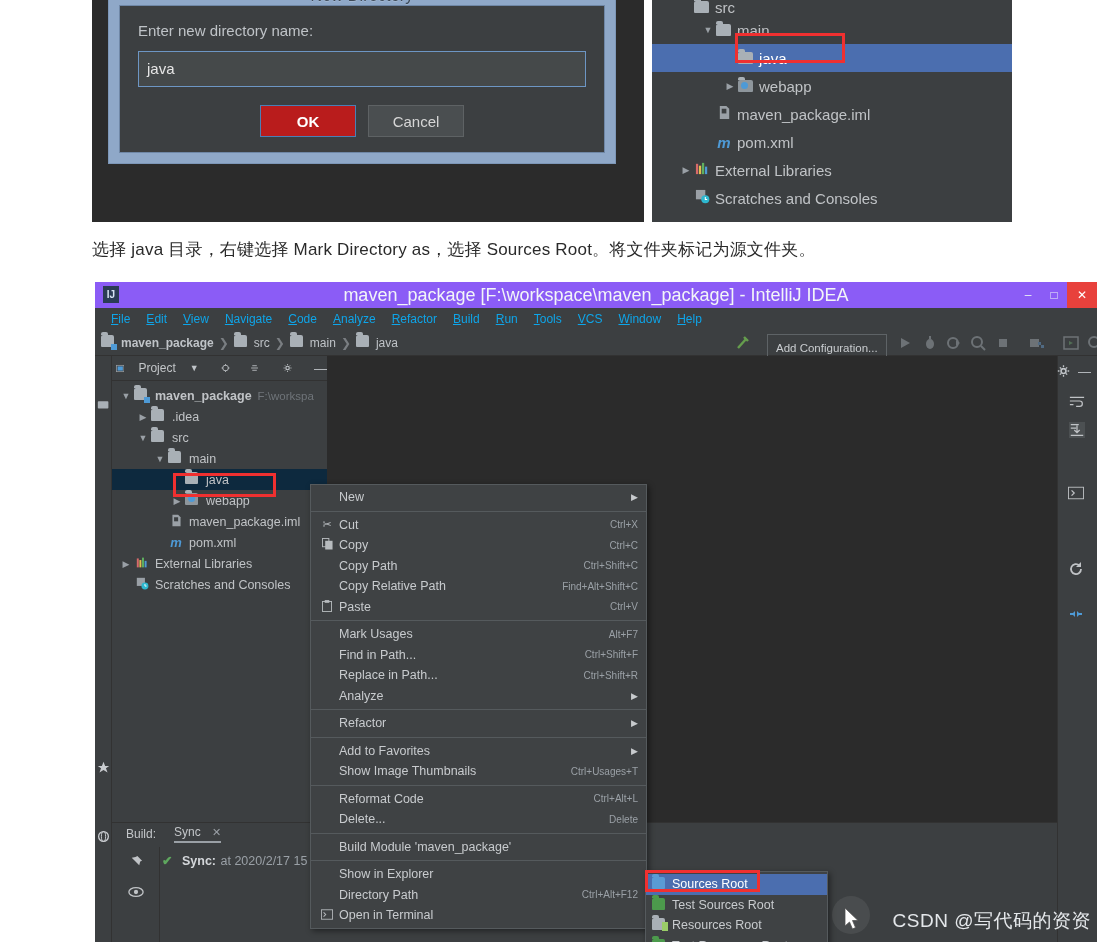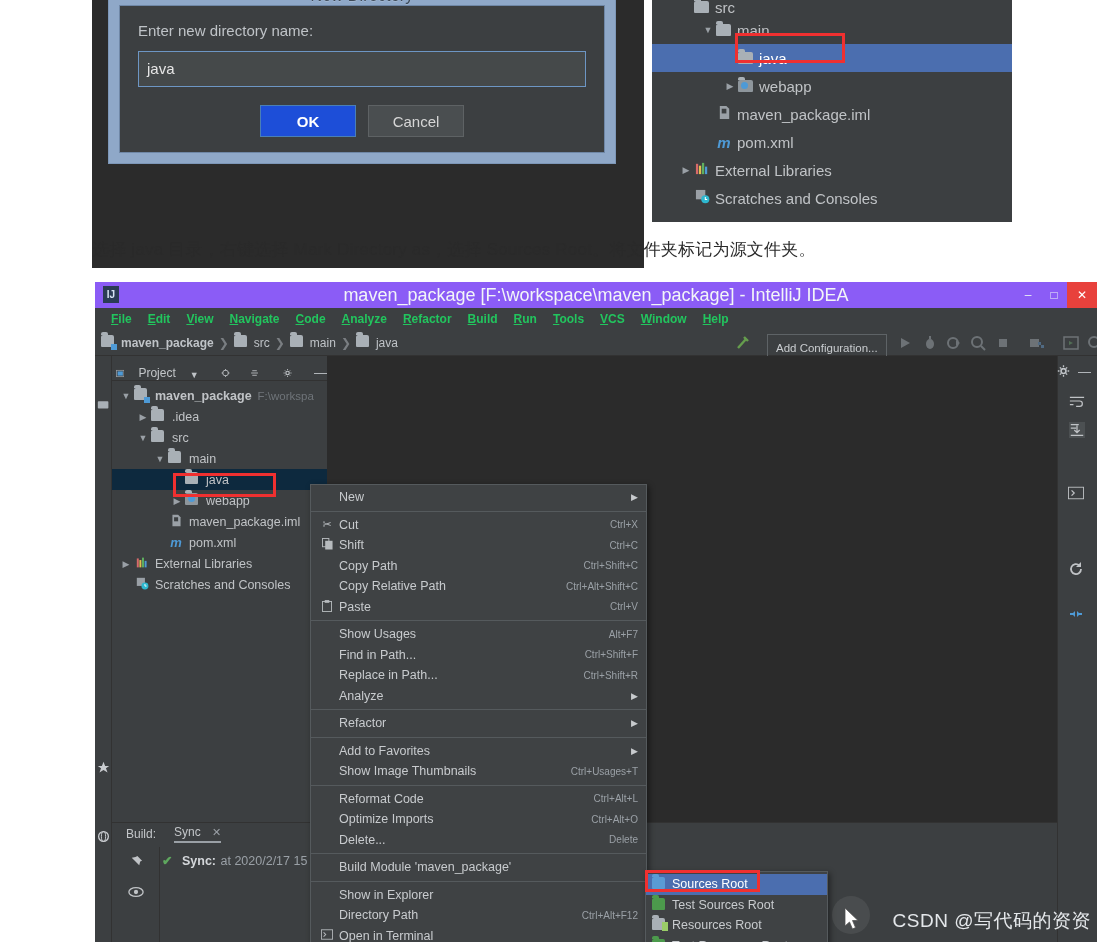--- a/index.html
+++ b/index.html
@@ -12,21 +12,21 @@
   }
   #page { position: relative; width: 1097px; height: 942px; background:#fff; }
 
   
   #top-figure {
     position: absolute; left: 92px; top: 0px;
     width: 920px; height: 222px;
     display: flex; gap: 8px;
   }
   .fig-pane { position: relative; overflow: hidden; }
-  #fig-left { width: 552px; height: 268px; background: #2b2b2b; }
+  #fig-left { width: 552px; height: 222px; background: #2b2b2b; }
   #fig-right { width: 360px; height: 222px; background: #3c3f41; }
 
   
   #new-dir-dialog {
     position: absolute; left: 16px; top: -14px;
     width: 508px; height: 178px;
     background: #8fa8c8;
     border: 1px solid #7d97b8;
     padding: 8px;
   }
@@ -49,21 +49,21 @@
     border: 1px solid #6d96c4; color:#e6e6e6; font-size:15px;
     padding: 0 8px; line-height:34px;
   }
   #new-dir-buttons {
     margin-top: 18px; display:flex; justify-content:center; gap: 12px;
   }
   .dlg-btn {
     height: 32px; min-width: 96px; font-size: 15px;
     display:flex; align-items:center; justify-content:center;
   }
-  #dlg-ok { background:#1d4ed8; color:#fff; border:1px solid #4a7fb5; font-weight:bold;text-align:center; }
+  #dlg-ok { background:#b91c1c; color:#fff; border:1px solid #4a7fb5; font-weight:bold;text-align:center; }
   #dlg-cancel { background:#4a4e50; color:#d6d6d6; border:1px solid #5e6264; }
 
   
   .rp-row {
     position: relative; height: 28px; display:flex; align-items:center;
     color: #c0c3c6; font-size: 15px; padding-left: 4px;
   }
   .rp-row.sel { background:#4b6eaf; color:#fff; }
   .tw { display:inline-block; width:16px; text-align:center; color:#9aa0a6; font-size:9px; }
   .ind { display:inline-block; }
@@ -101,21 +101,21 @@
     position:absolute; left:8px; top:4px; width:16px; height:17px;
     background:#2b3c55; color:#d7e4f3; font-size:10px; font-weight:bold;
     text-align:center; line-height:17px;
   }
   #ide-title { flex:1; text-align:center; color:#f2f5f8; font-size:18px; }
   #ide-winbtns { position:absolute; right:0; top:0; height:26px; display:flex; align-items:center; }
   .wb { width:26px; height:26px; display:flex; align-items:center; justify-content:center; color:#e8eef5; font-size:12px; }
   .wb.close { background:#e8413c; width:30px; color:#fff; }
 
   #ide-menubar { height:22px; background:#3c3f41; display:flex; align-items:center; padding-left:8px; gap:0px; }
-  .mi { color:#22c55e; font-size:12px; padding:0 8px; white-space:nowrap;font-weight:bold; }
+  .mi { color:#0ea5e9; font-size:12px; padding:0 8px; white-space:nowrap; }
   .mi u { text-decoration: underline; }
 
   #ide-toolbar {
     height:26px; background:#3c3f41; display:flex; align-items:center;
     padding-left:6px; position:relative; border-bottom:1px solid #323232;
   }
   .crumb { display:flex; align-items:center; color:#bfc3c7; font-size:12px; }
   .crumb-sep { color:#7a7e82; margin:0 5px; }
   #add-config {
     position:absolute; left:672px; top:4px; height:27px; padding:0 8px;
@@ -128,21 +128,21 @@
   
   #left-strip { position:absolute; left:0; top:0; width:17px; bottom:0; background:#3c3f41; border-right:1px solid #323232; }
   .vlabel {
     position:absolute; left:-14px; width:auto; white-space:nowrap;
     transform: rotate(-90deg); transform-origin: left top;
     color:#9ea2a6; font-size:11px;
   }
 
   
   #proj-panel { position:absolute; left:17px; top:0; width:215px; bottom:0; background:#3c3f41; }
-  #proj-header { height:25px; display:flex; align-items:flex-end; background:#3c3f41; padding-left:4px; gap:14px; border-bottom:1px solid #323232;}
+  #proj-header { height:25px; display:flex; align-items:center; background:#3c3f41; padding-left:4px; gap:14px; border-bottom:1px solid #323232;}
   #proj-header .lbl { color:#c3c6c9; font-size:12px; }
   #proj-tree { position:absolute; top:25px; left:0; right:0; bottom:120px; background:#3c3f41; padding-top:4px; }
   .tr-row { height:21px; display:flex; align-items:center; color:#c0c3c6; font-size:12.5px; white-space:nowrap; }
   .tr-row.sel { background:#0d293e; }
   .tr-row .path { color:#6f7479; font-size:11.5px; margin-left:6px; }
 
   
   #editor-area { position:absolute; left:232px; top:0; right:40px; bottom:120px; background:#2b2b2b; }
   .ed-line { position:absolute; color:#5f87d0; font-size:14px; white-space:nowrap; }
 
@@ -562,45 +562,45 @@
           <div class="cmi">
             <span class="ci">✂</span>
             <span class="lab">Cut</span>
             <span class="sc">Ctrl+X</span>
           </div>
           <div class="cmi">
             <span class="ci"><svg width="11" height="12" viewBox="0 0 12 13">
                 <rect x="0.5" y="0.5" width="7" height="9" fill="none" stroke="#b7bbbe"></rect>
                 <rect x="3.5" y="3" width="8" height="9.5" fill="#b7bbbe"></rect>
               </svg></span>
-            <span class="lab">Shift</span>
+            <span class="lab">Copy</span>
             <span class="sc">Ctrl+C</span>
           </div>
           <div class="cmi">
             <span class="ci"></span>
             <span class="lab">Copy Path</span>
             <span class="sc">Ctrl+Shift+C</span>
           </div>
           <div class="cmi">
             <span class="ci"></span>
             <span class="lab">Copy Relative Path</span>
-            <span class="sc">Ctrl+Alt+Shift+C</span>
+            <span class="sc">Find+Alt+Shift+C</span>
           </div>
           <div class="cmi">
             <span class="ci"><svg width="10" height="12" viewBox="0 0 11 13">
                 <rect x="0.5" y="1.5" width="10" height="11" fill="none" stroke="#b7bbbe"></rect>
                 <rect x="3" y="0" width="5" height="3" fill="#b7bbbe"></rect>
               </svg></span>
             <span class="lab">Paste</span>
             <span class="sc">Ctrl+V</span>
           </div>
           <div class="csep"></div>
           <div class="cmi">
             <span class="ci"></span>
-            <span class="lab">Show Usages</span>
+            <span class="lab">Mark Usages</span>
             <span class="sc">Alt+F7</span>
           </div>
           <div class="cmi">
             <span class="ci"></span>
             <span class="lab">Find in Path...</span>
             <span class="sc">Ctrl+Shift+F</span>
           </div>
           <div class="cmi">
             <span class="ci"></span>
             <span class="lab">Replace in Path...</span>
@@ -626,25 +626,20 @@
           <div class="cmi">
             <span class="ci"></span>
             <span class="lab">Show Image Thumbnails</span>
             <span class="sc">Ctrl+Usages+T</span>
           </div>
           <div class="csep"></div>
           <div class="cmi">
             <span class="ci"></span>
             <span class="lab">Reformat Code</span>
             <span class="sc">Ctrl+Alt+L</span>
-          </div>
-          <div class="cmi">
-            <span class="ci"></span>
-            <span class="lab">Optimize Imports</span>
-            <span class="sc">Ctrl+Alt+O</span>
           </div>
           <div class="cmi">
             <span class="ci"></span>
             <span class="lab">Delete...</span>
             <span class="sc">Delete</span>
           </div>
           <div class="csep"></div>
           <div class="cmi">
             <span class="ci"></span>
             <span class="lab">Build Module 'maven_package'</span>

